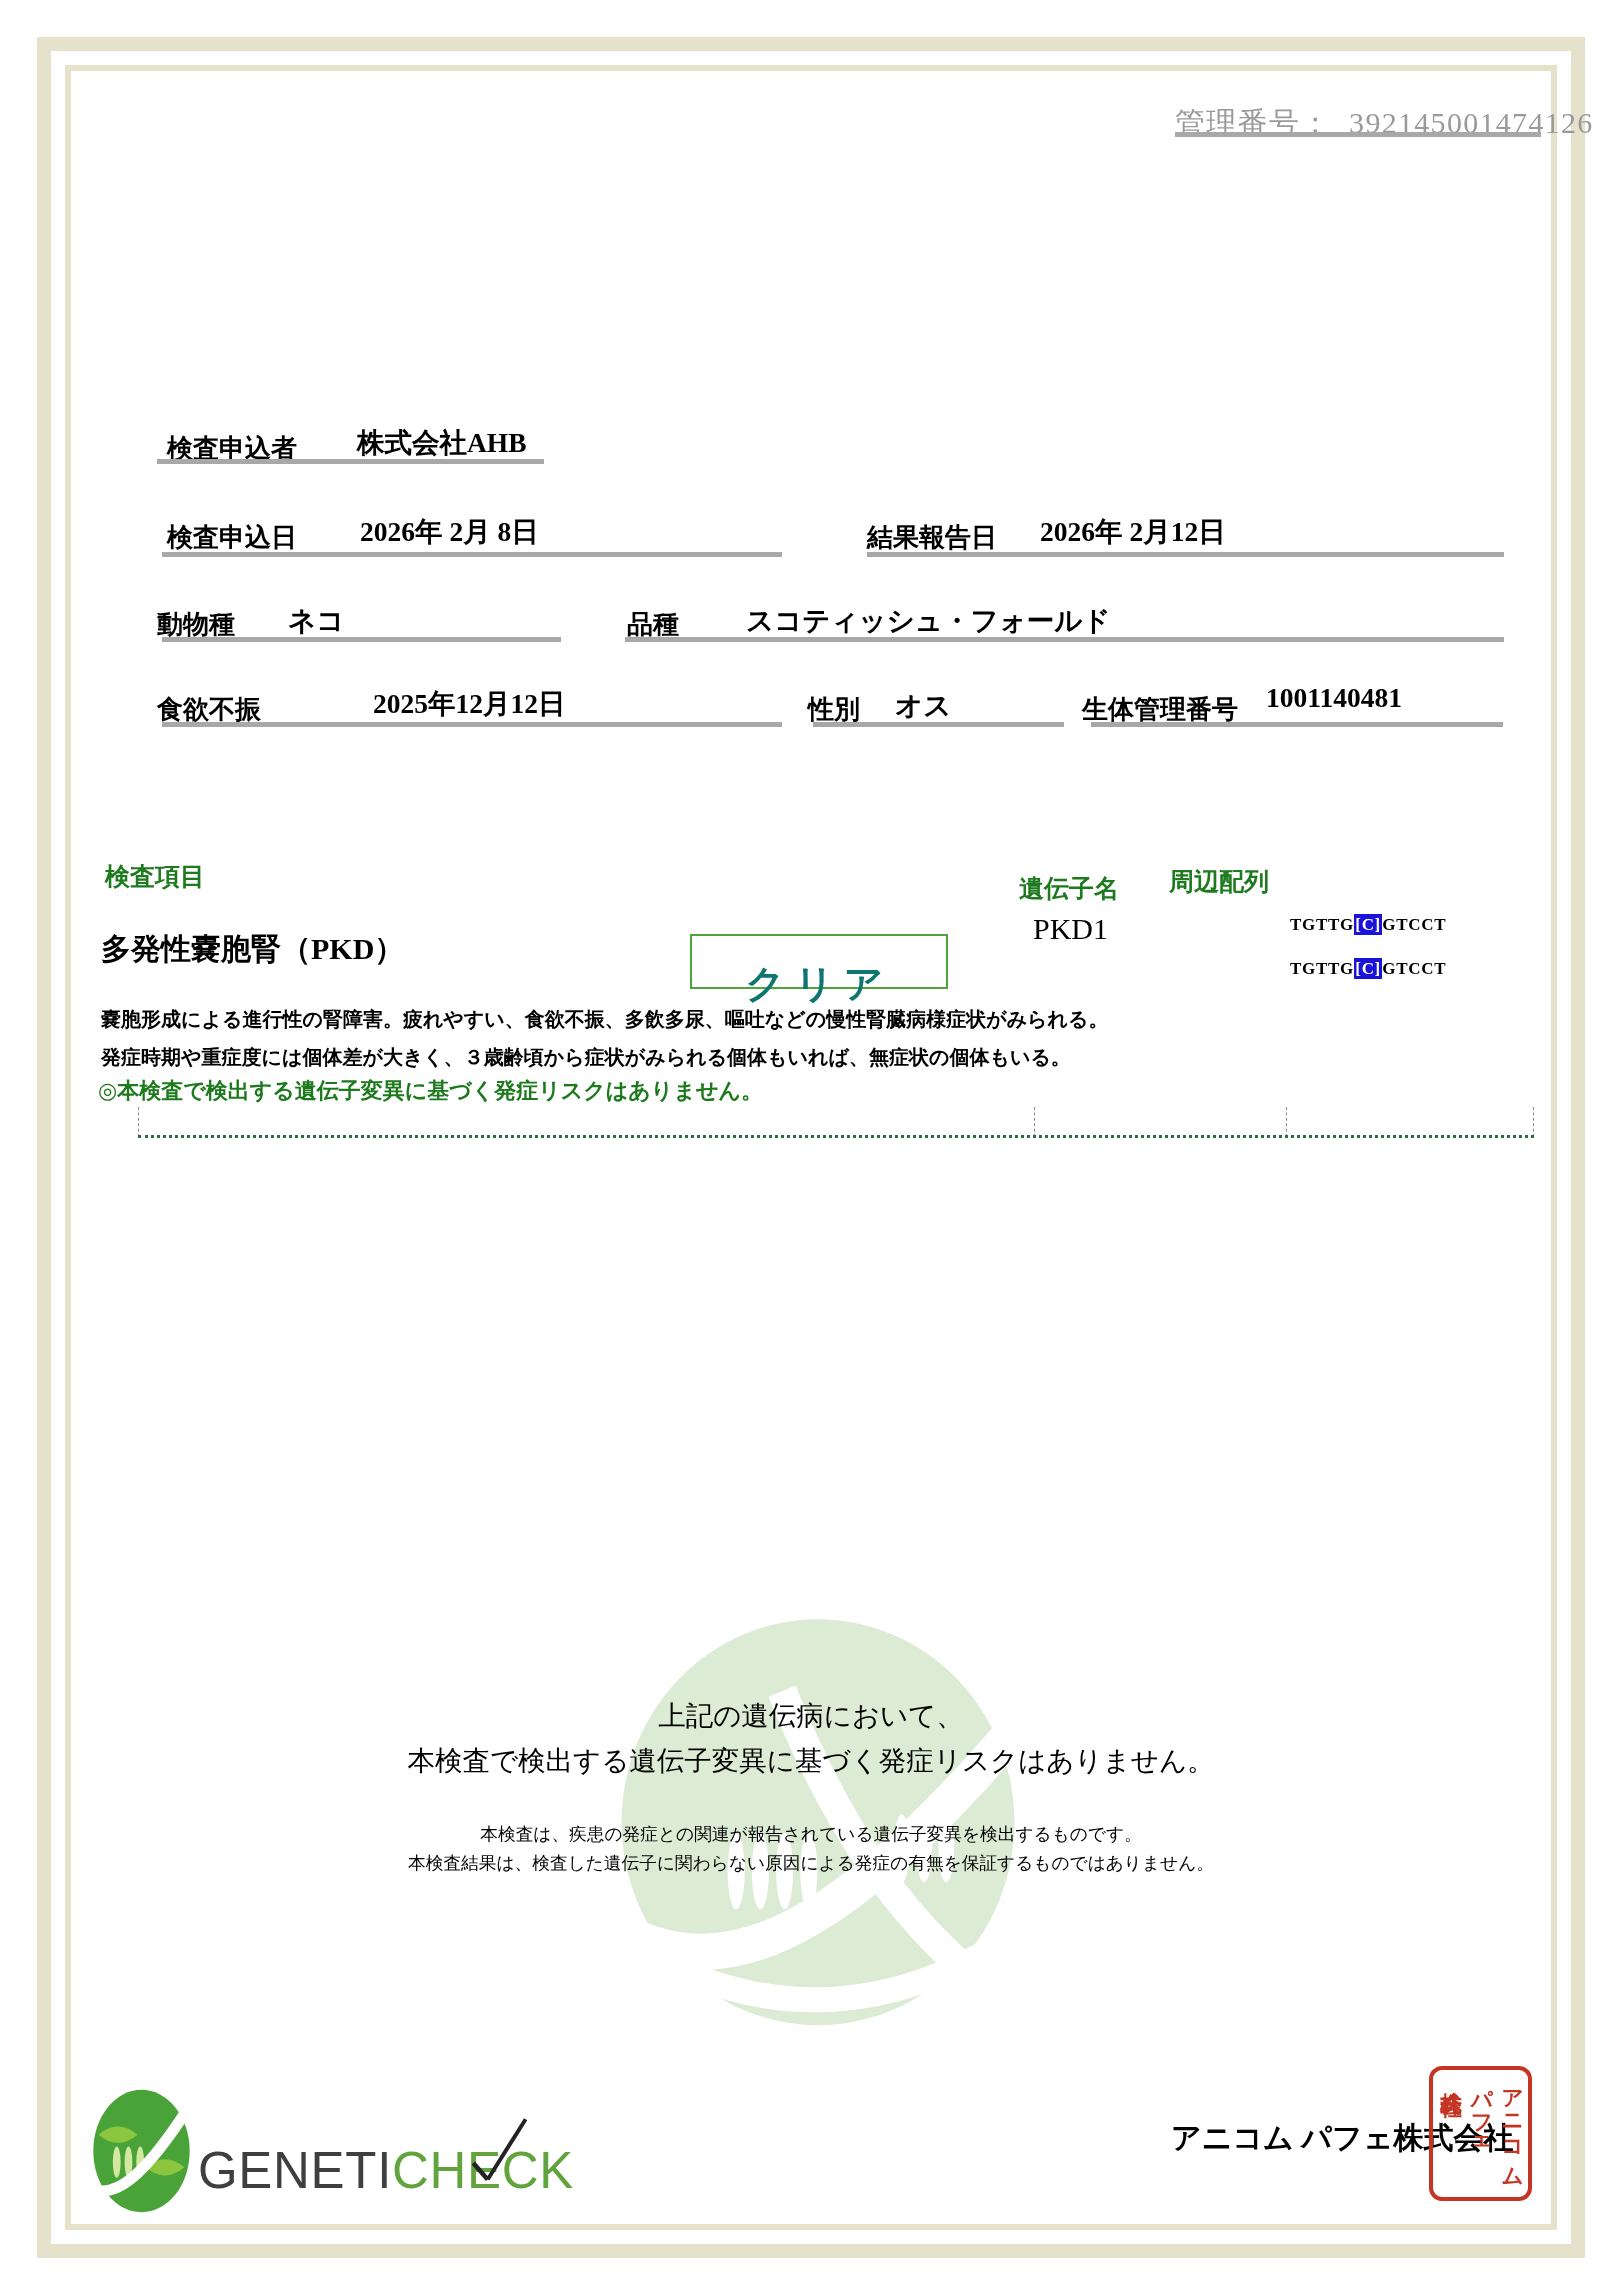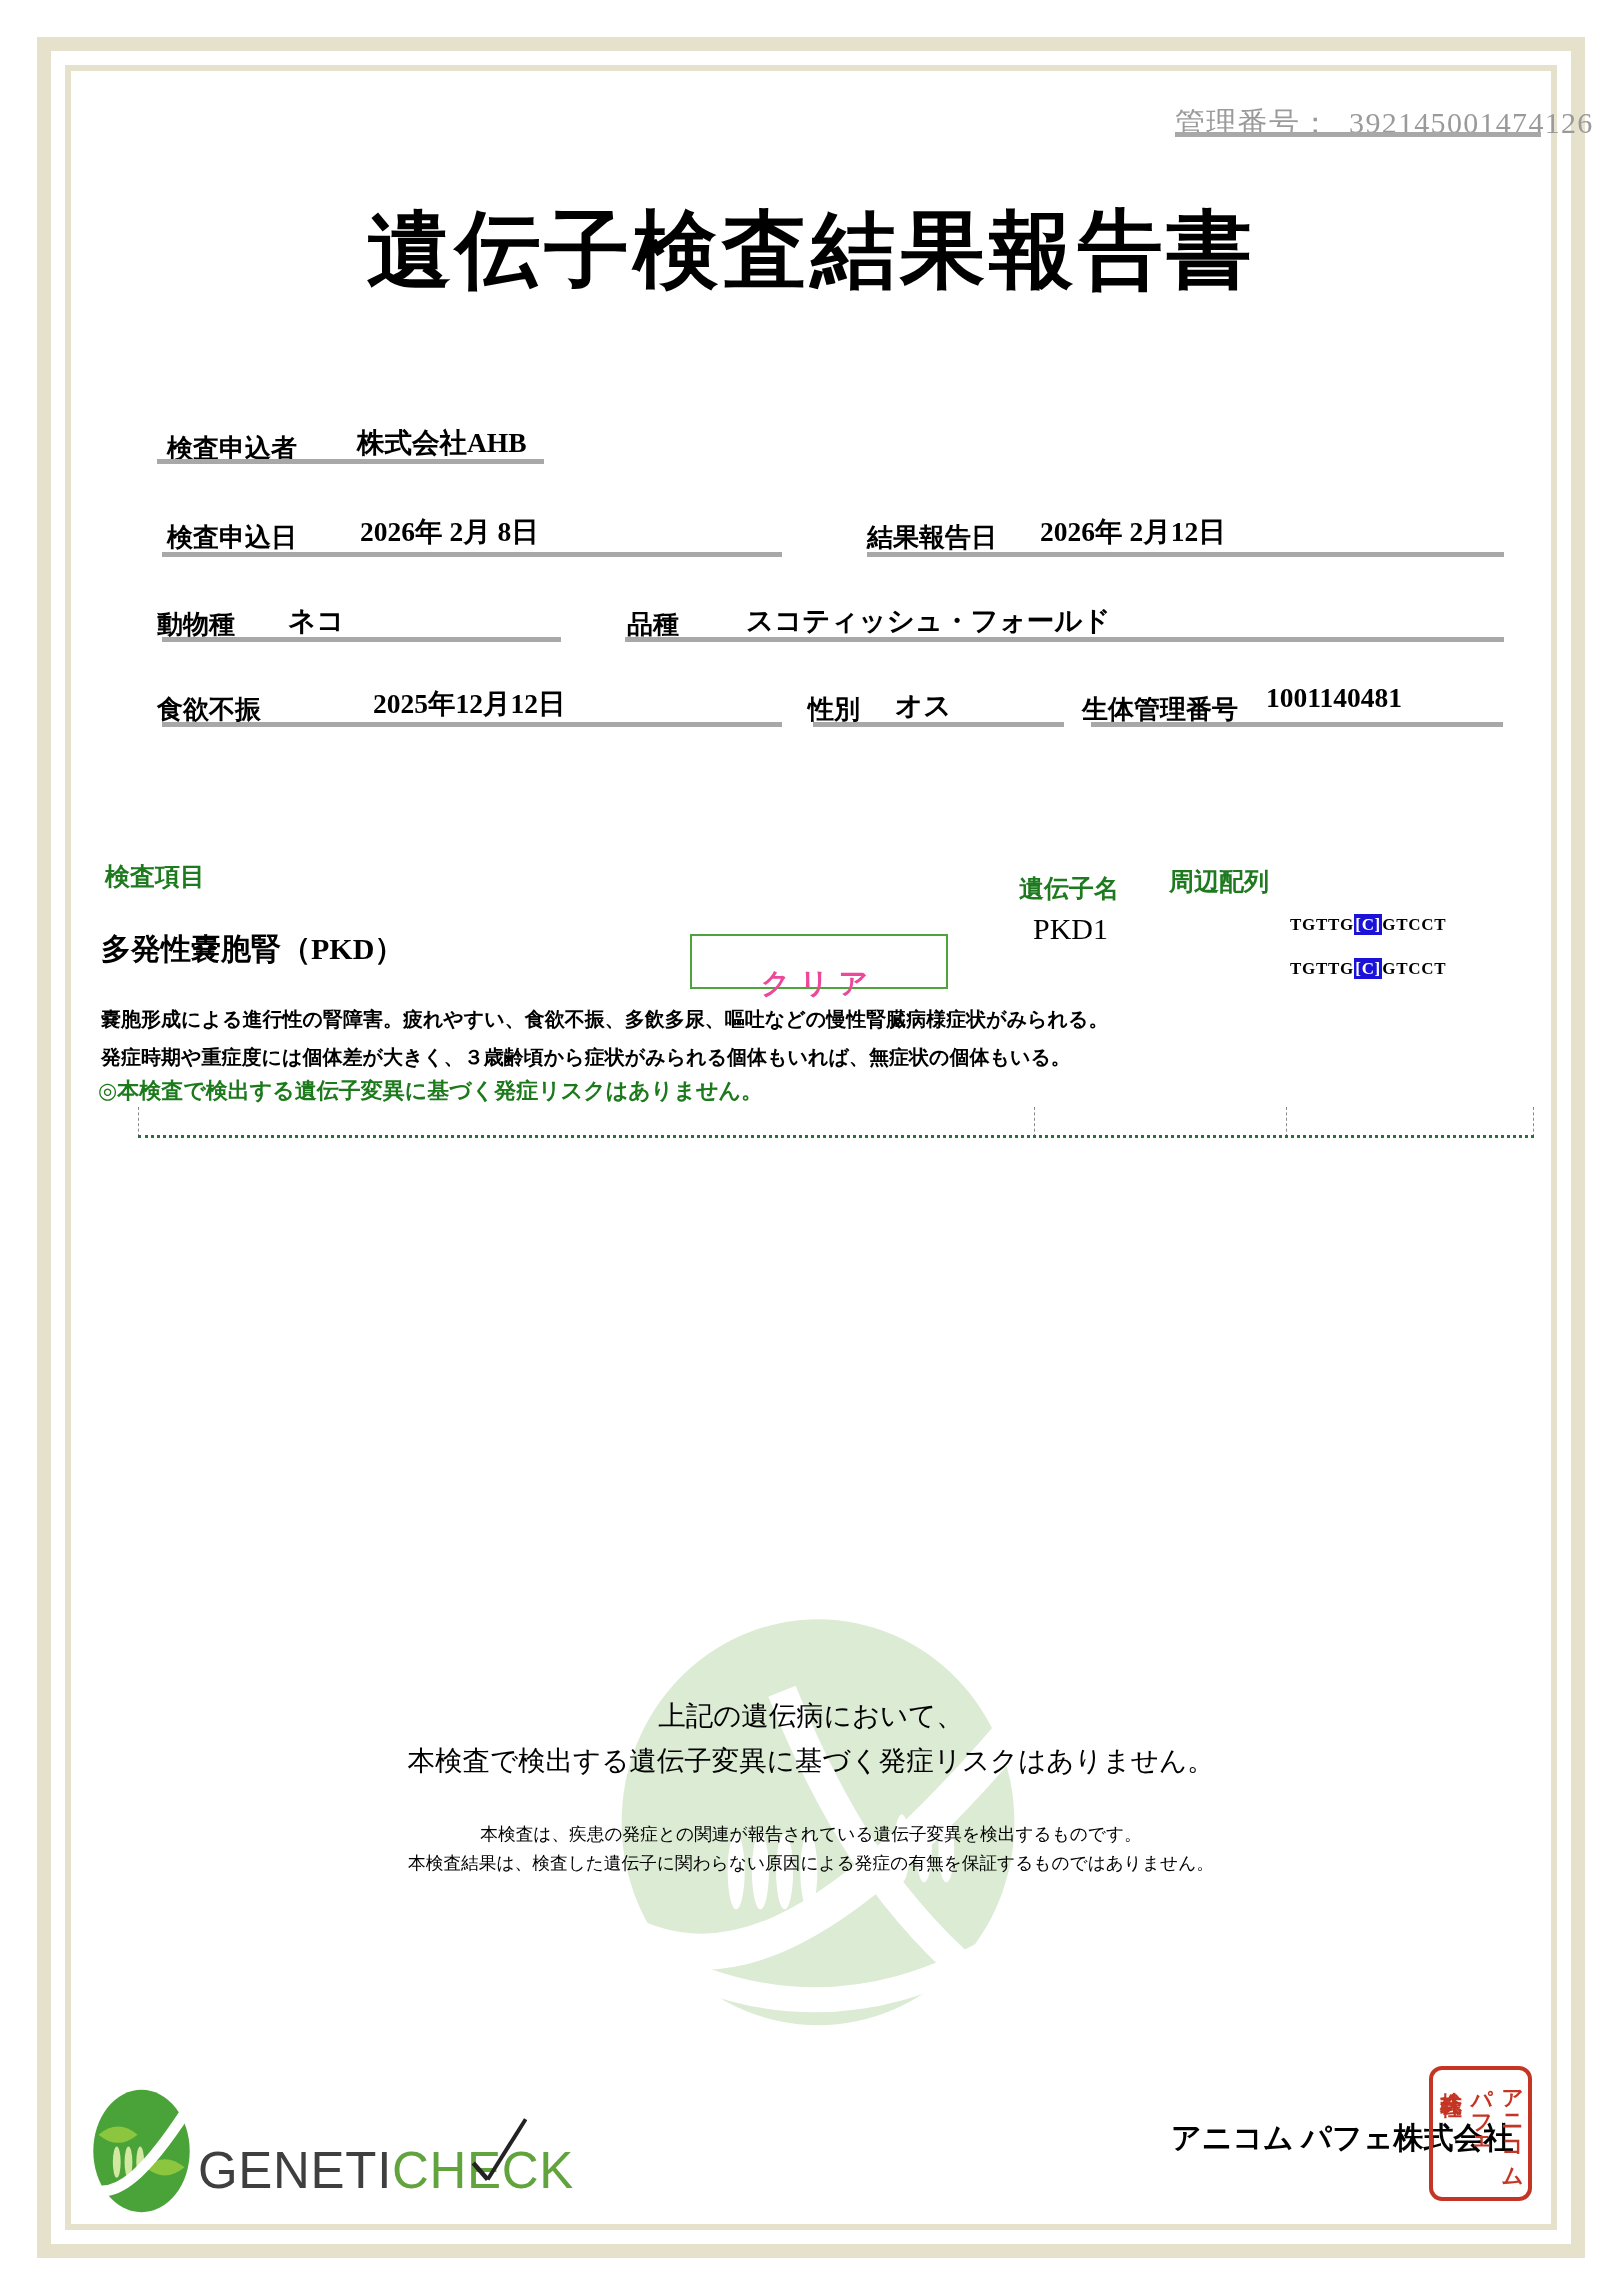--- a/index.html
+++ b/index.html
@@ -17,21 +17,21 @@
          letter-spacing:3.9px;white-space:nowrap;}
   
   .lbl{font-weight:bold;font-size:26px;white-space:nowrap;text-align:right;}
   .val{font-weight:bold;font-size:27.5px;white-space:nowrap;}
   .uline{height:4.6px;background:#a8a8a8;}
   
   .green-h{font-weight:bold;font-size:25px;color:#1e7a1e;white-space:nowrap;}
   .item-name{font-weight:bold;font-size:30px;white-space:nowrap;}
   .result-box{left:690px;top:934px;width:254px;height:51px;border:2.6px solid #4ea33b;
               display:flex;align-items:center;justify-content:center;}
-  .result-box span{color:#ec4899;font-size:29px;letter-spacing:9.2px;font-weight:bold;margin-top:44px;}
+  .result-box span{color:#0f766e;font-size:39px;letter-spacing:9.2px;font-weight:bold;margin-top:44px;}
   .gene{font-size:30px;white-space:nowrap;}
   .seq{font-size:17px;letter-spacing:0.7px;white-space:nowrap;font-weight:bold;}
   .seq .variant{background:#1a12d8;color:#ffffff;padding:0.7px 1.3px;}
   .desc{font-weight:bold;font-size:20px;white-space:nowrap;}
   .desc-green{font-weight:bold;font-size:22px;color:#1c7a1c;white-space:nowrap;}
   .vdash{top:1107px;width:0;height:30px;border-left:1.3px dashed #8a8a8a;}
   .dotline{left:138px;top:1135px;width:1396px;height:0;border-bottom:3.3px dotted #2e6b47;}
   
   .sum-big{left:0;width:1622px;text-align:center;font-family:"Liberation Sans","DejaVu Sans",sans-serif;
            font-size:27.5px;white-space:nowrap;}
@@ -53,21 +53,20 @@
 <body>
 
 <div class="page">
 
   <div class="abs frame-outer"></div>
   <div class="abs frame-inner"></div>
 
   <div class="abs mgmt"><span>管理番号：</span>&nbsp;&nbsp;<span>392145001474126</span></div>
   <div class="abs mgmt-line"></div>
 
-  <div class="abs title">遺伝子検査結果報告書</div>
 
   <div class="abs lbl" style="left:167px;top:431px;">検査申込者</div>
   <div class="abs val" style="left:357px;top:425px;">株式会社AHB</div>
   <div class="abs uline" style="left:157px;top:459px;width:387px;"></div>
 
   <div class="abs lbl" style="left:167px;top:520px;">検査申込日</div>
   <div class="abs val" style="left:360px;top:514px;">2026年 2月 8日</div>
   <div class="abs uline" style="left:162px;top:552px;width:620px;"></div>
   <div class="abs lbl" style="left:867px;top:520px;">結果報告日</div>
   <div class="abs val" style="left:1040px;top:514px;">2026年 2月12日</div>

